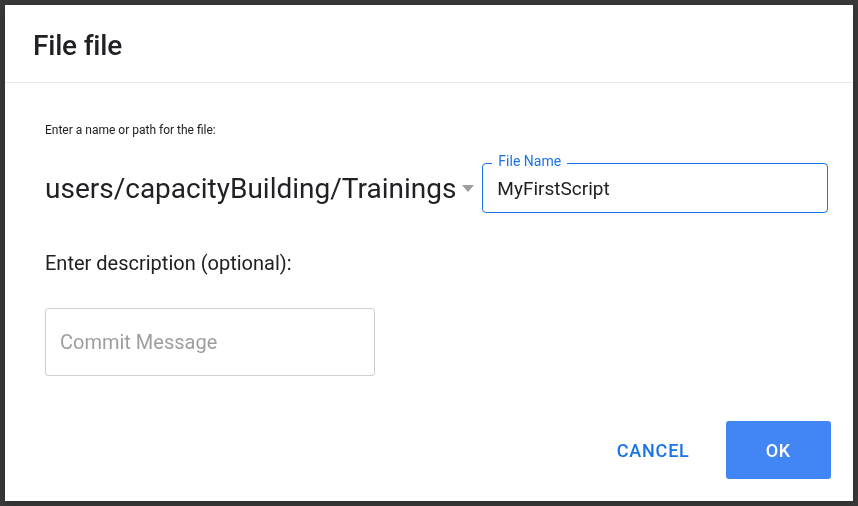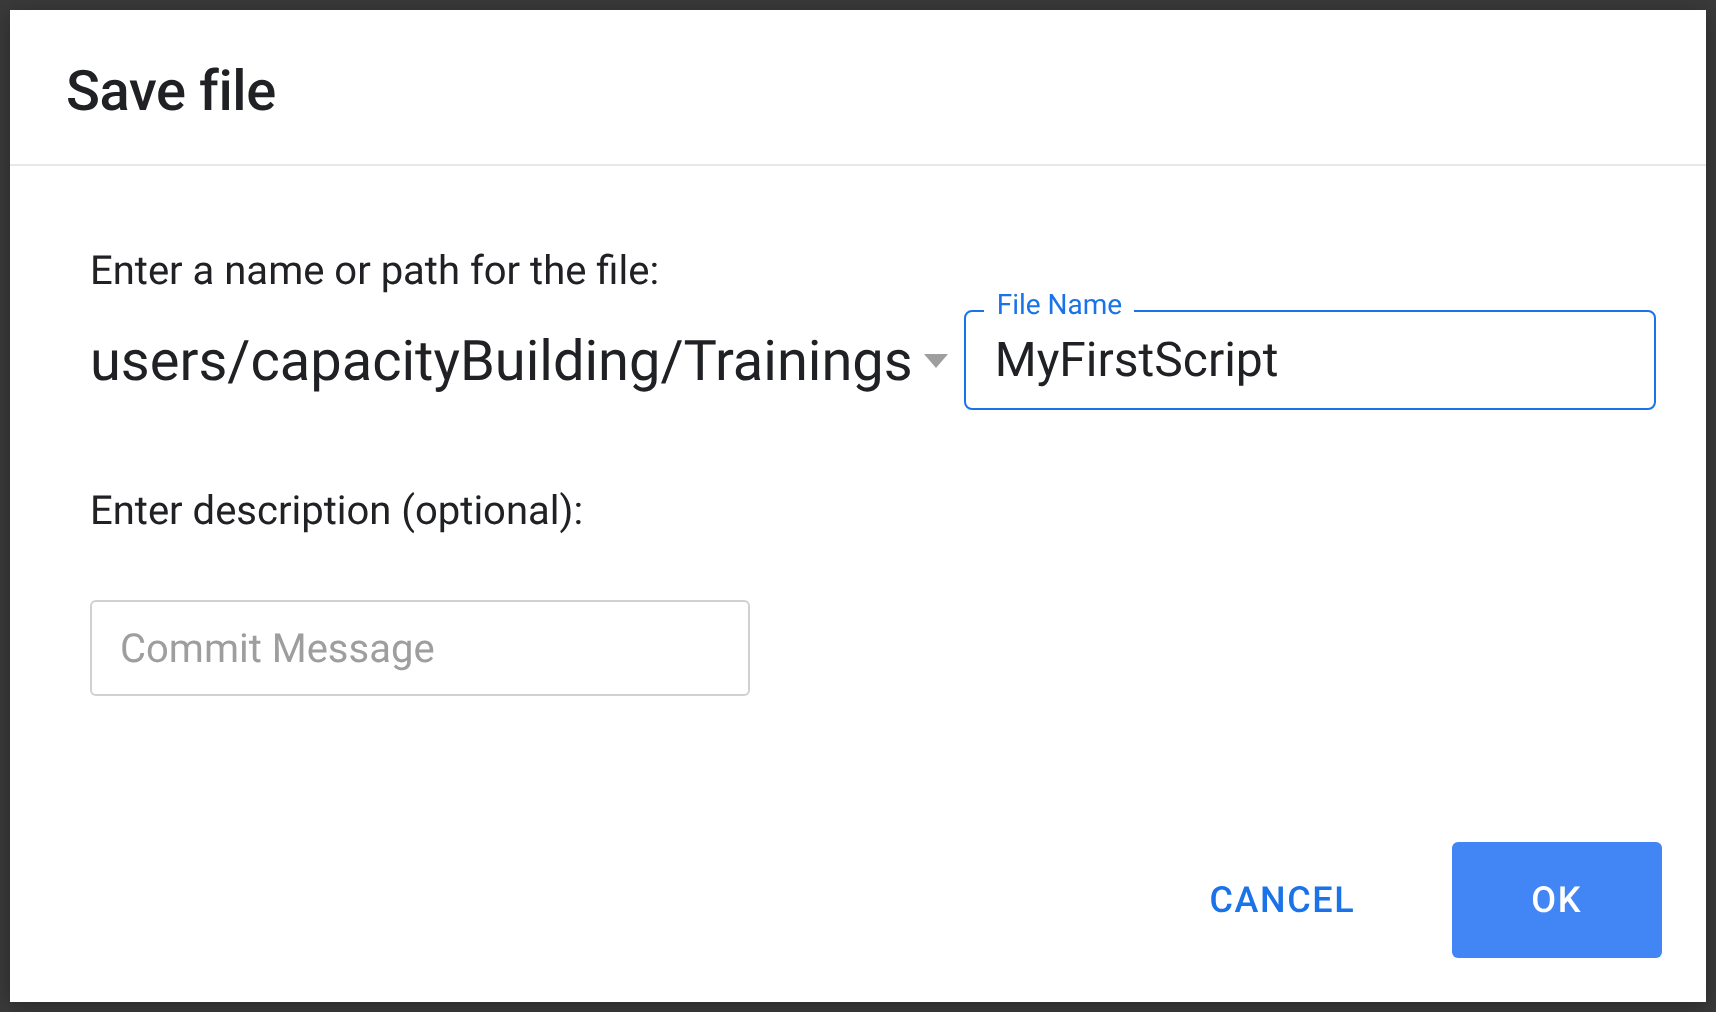--- a/index.html
+++ b/index.html
@@ -38,23 +38,23 @@
     .divider {
       height: 1px;
       background: #e8e8e8;
       width: 100%;
     }
     .dialog-body {
       padding: 40px 40px 20px 40px;
       flex: 1;
     }
     .label-row {
-      font-size: 20px;
+      font-size: 12px;
       color: #202124;
-      margin-bottom: 8px;
+      margin-bottom: 26px;
       font-weight: 400;
     }
     .path-row {
       display: flex;
       align-items: center;
       margin-bottom: 38px;
     }
     .path-display {
       font-size: 28px;
       color: #202124;
@@ -86,51 +86,51 @@
       font-size: 14px;
       color: #1a73e8;
       font-weight: 400;
     }
     .filename-input {
       width: 100%;
       height: 50px;
       border: 1px solid #1a73e8;
       border-radius: 4px;
       padding: 1px 14px;
-      font-size: 24px;
+      font-size: 19px;
       color: #202124;
       outline: none;
       font-family: inherit;
     }
     .desc-label {
       font-size: 20px;
       color: #202124;
       margin-bottom: 33px;
       font-weight: 400;
     }
     .desc-input {
       width: 330px;
-      height: 48px;
+      height: 68px;
       border: 1px solid #d0d0d0;
       border-radius: 3px;
       padding: 0 14px;
       font-size: 20px;
       color: #202124;
       outline: none;
       font-family: inherit;
     }
     .desc-input::placeholder {
       color: #9e9e9e;
     }
     .dialog-actions {
       display: flex;
       justify-content: flex-end;
       align-items: center;
       padding: 0 22px 22px 22px;
-      gap: 32px;
+      gap: 20px;
     }
     .btn-cancel {
       background: transparent;
       border: none;
       color: #1a73e8;
       font-size: 18px;
       font-weight: 500;
       letter-spacing: 0.8px;
       padding: 12px 16px;
       cursor: pointer;
@@ -148,21 +148,21 @@
       border-radius: 3px;
       cursor: pointer;
       font-family: inherit;
     }
   </style>
 </head>
 <body>
 
 <div class="dialog">
   <div class="dialog-header">
-    <h1 class="dialog-title">Save file</h1>
+    <h1 class="dialog-title">File file</h1>
   </div>
   <div class="divider"></div>
   <div class="dialog-body">
     <div class="label-row">Enter a name or path for the file:</div>
     <div class="path-row">
       <div class="path-display">
         <span>users/capacityBuilding/Trainings</span>
         <span class="dropdown-caret"></span>
       </div>
       <div class="filename-wrapper">

